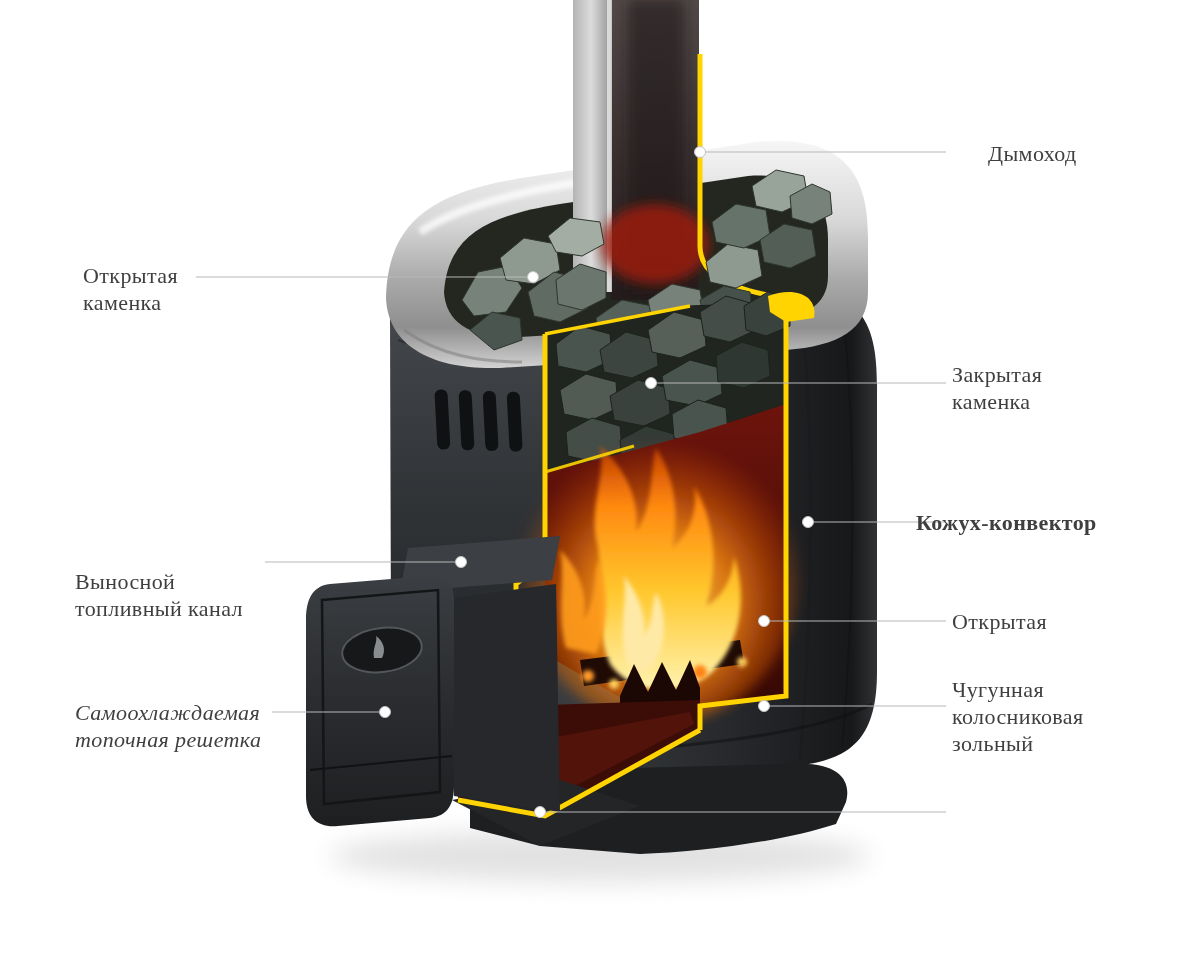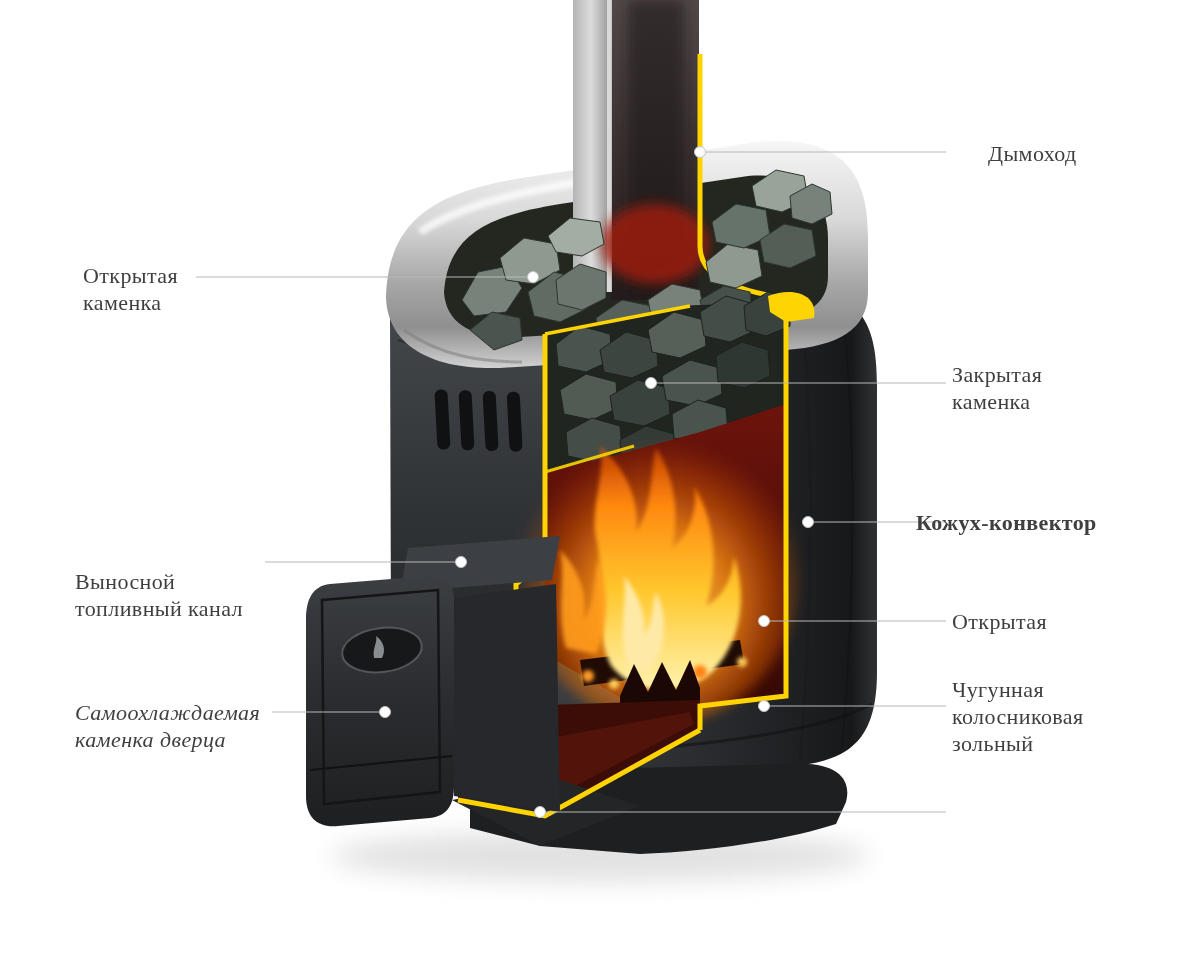--- a/index.html
+++ b/index.html
@@ -244,21 +244,21 @@
   <span class="ln">Выносной</span>
   <span class="ln">топливный канал</span>
 </div>
 
 <div class="label" style="left:952px;top:608px;">
   <span class="ln">Открытая</span>
 </div>
 
 <div class="label" style="left:75px;top:699px;font-style:italic;">
   <span class="ln">Самоохлаждаемая</span>
-  <span class="ln">каменка дверца</span>
+  <span class="ln">топочная решетка</span>
 </div>
 
 <div class="label" style="left:952px;top:676px;">
   <span class="ln">Чугунная</span>
   <span class="ln">колосниковая</span>
   <span class="ln">зольный</span>
 </div>
 
 
 </div>

